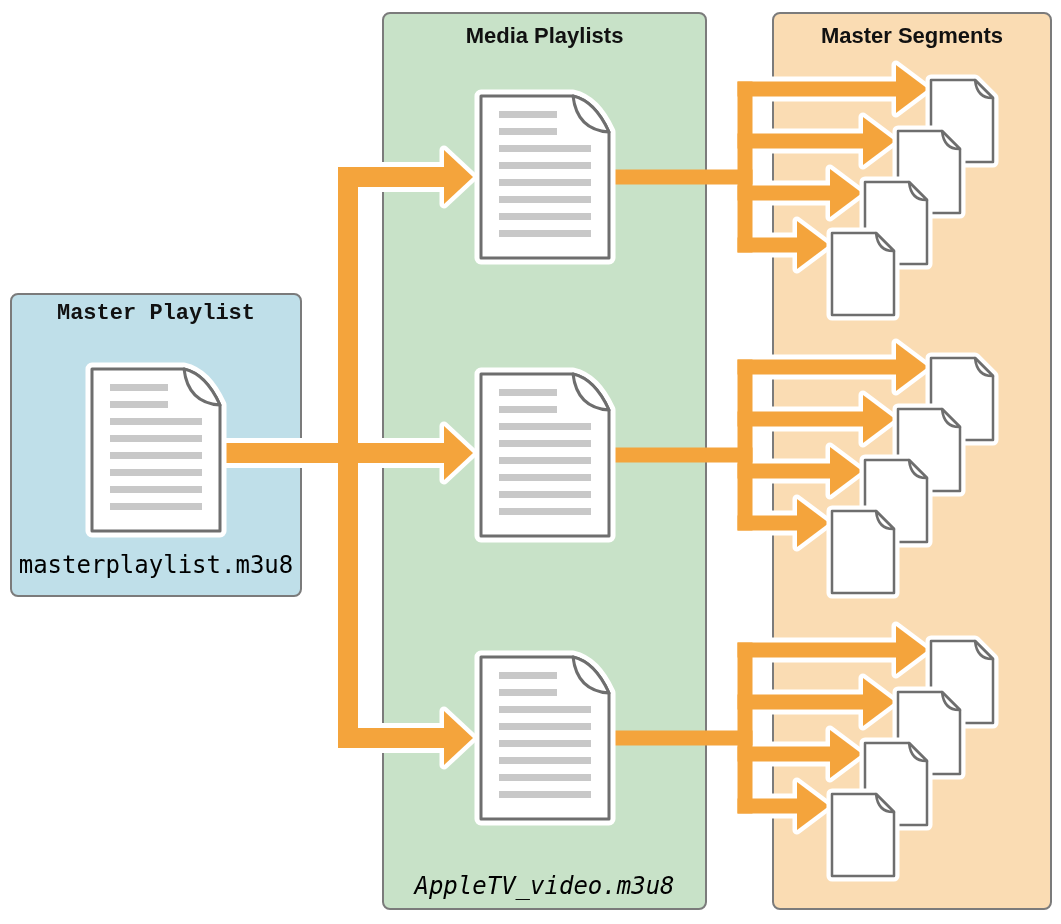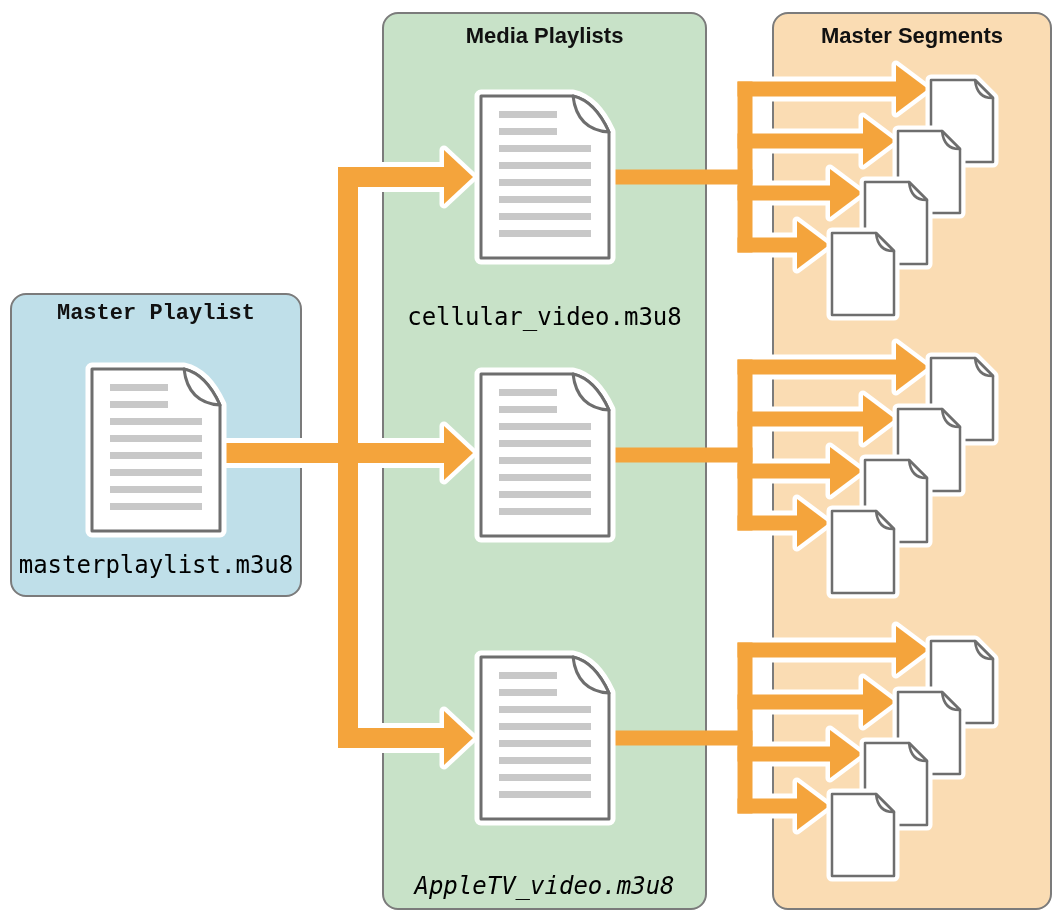--- a/index.html
+++ b/index.html
@@ -11,21 +11,21 @@
     --doc-outline:#6E6E6E;
     --doc-text-lines:#C8C8C8;
     --label-color:#000000;
   }
   html,body{margin:0;padding:0;background:#fff;}
   .canvas{
     position:relative;width:1061px;height:924px;background:#fff;overflow:hidden;
     font-family:"Liberation Sans","DejaVu Sans",sans-serif;
   }
   .box{
-    position:absolute;border:2px solid var(--box-border);border-radius:16px;
+    position:absolute;border:2px solid var(--box-border);border-radius:8px;
     box-sizing:border-box;z-index:1;
   }
   .box-master{left:10px;top:293px;width:292px;height:304px;background:var(--master-box-bg);font-family:Liberation Mono, monospace;}
   .box-playlists{left:382px;top:12px;width:325px;height:898px;background:var(--playlists-box-bg);}
   .box-segments{left:772px;top:12px;width:280px;height:898px;background:var(--segments-box-bg);}
   .box-title{
     text-align:center;font-weight:bold;font-size:22px;color:#111;
     padding-top:9px;letter-spacing:0;
   }
   .box-master .box-title{padding-top:6px;}
@@ -145,15 +145,14 @@
     <use href="#seg-row" y="278"></use>
     <use href="#seg-row" y="561"></use>
 
     <use href="#doc-text" x="84" y="361"></use>
     <use href="#doc-text" x="473" y="88"></use>
     <use href="#doc-text" x="473" y="366"></use>
     <use href="#doc-text" x="473" y="649"></use>
   </svg>
 
   <div class="file-label label-master">masterplaylist.m3u8</div>
-  <div class="file-label label-col2 label-cellular">cellular_video.m3u8</div>
   <div class="file-label label-col2 label-appletv">AppleTV_video.m3u8</div>
 </div>
 
 </body></html>

